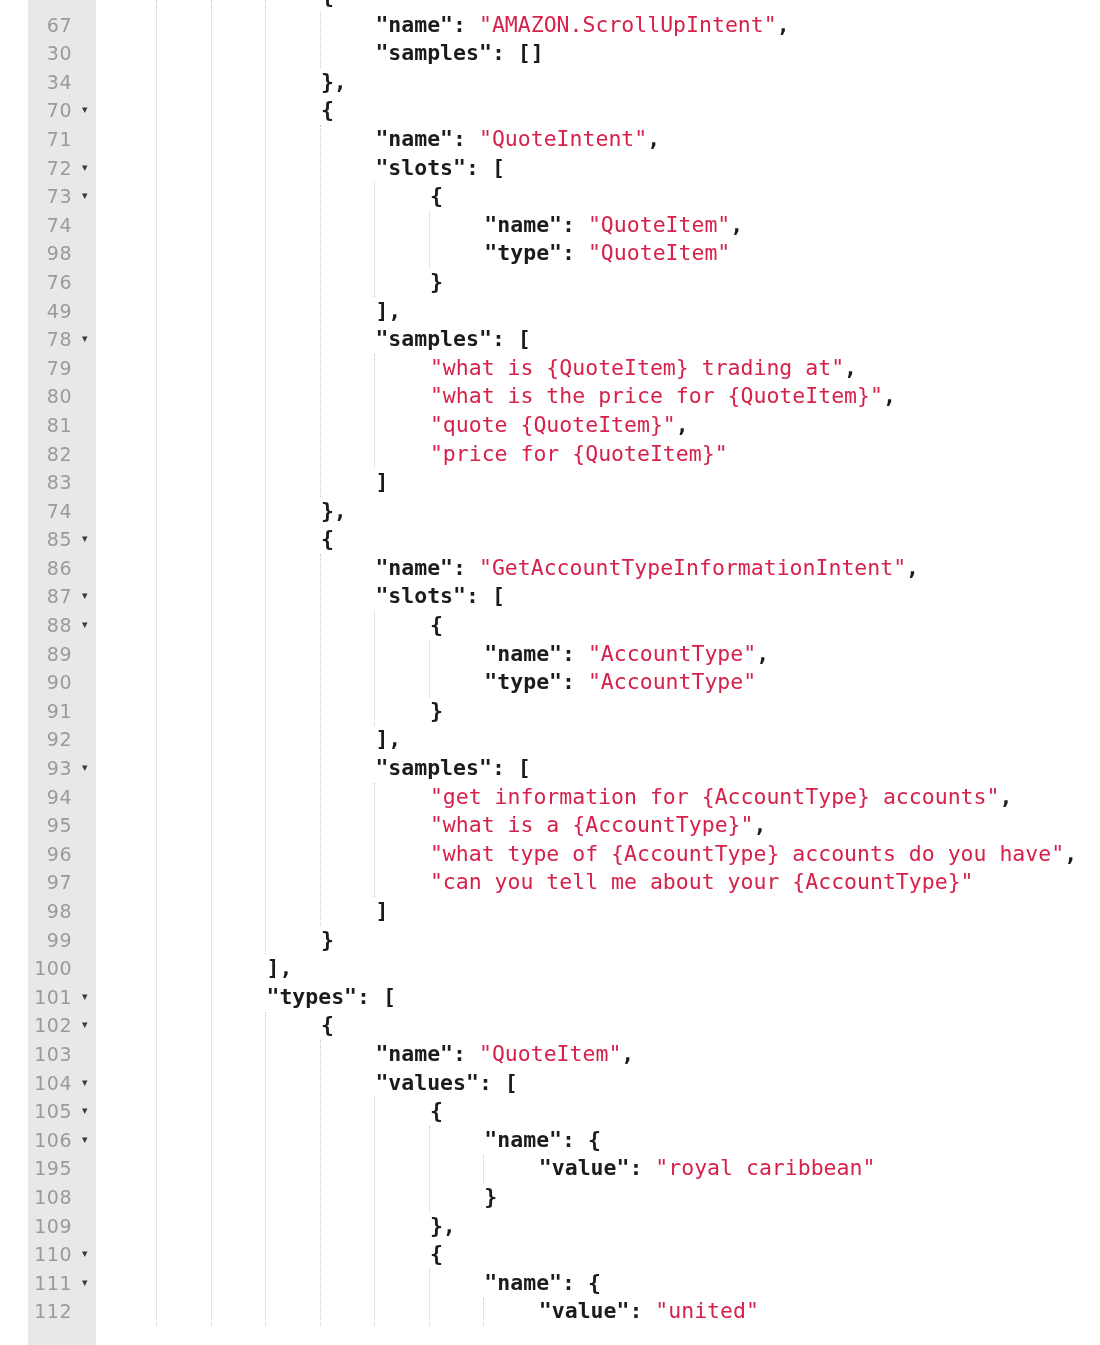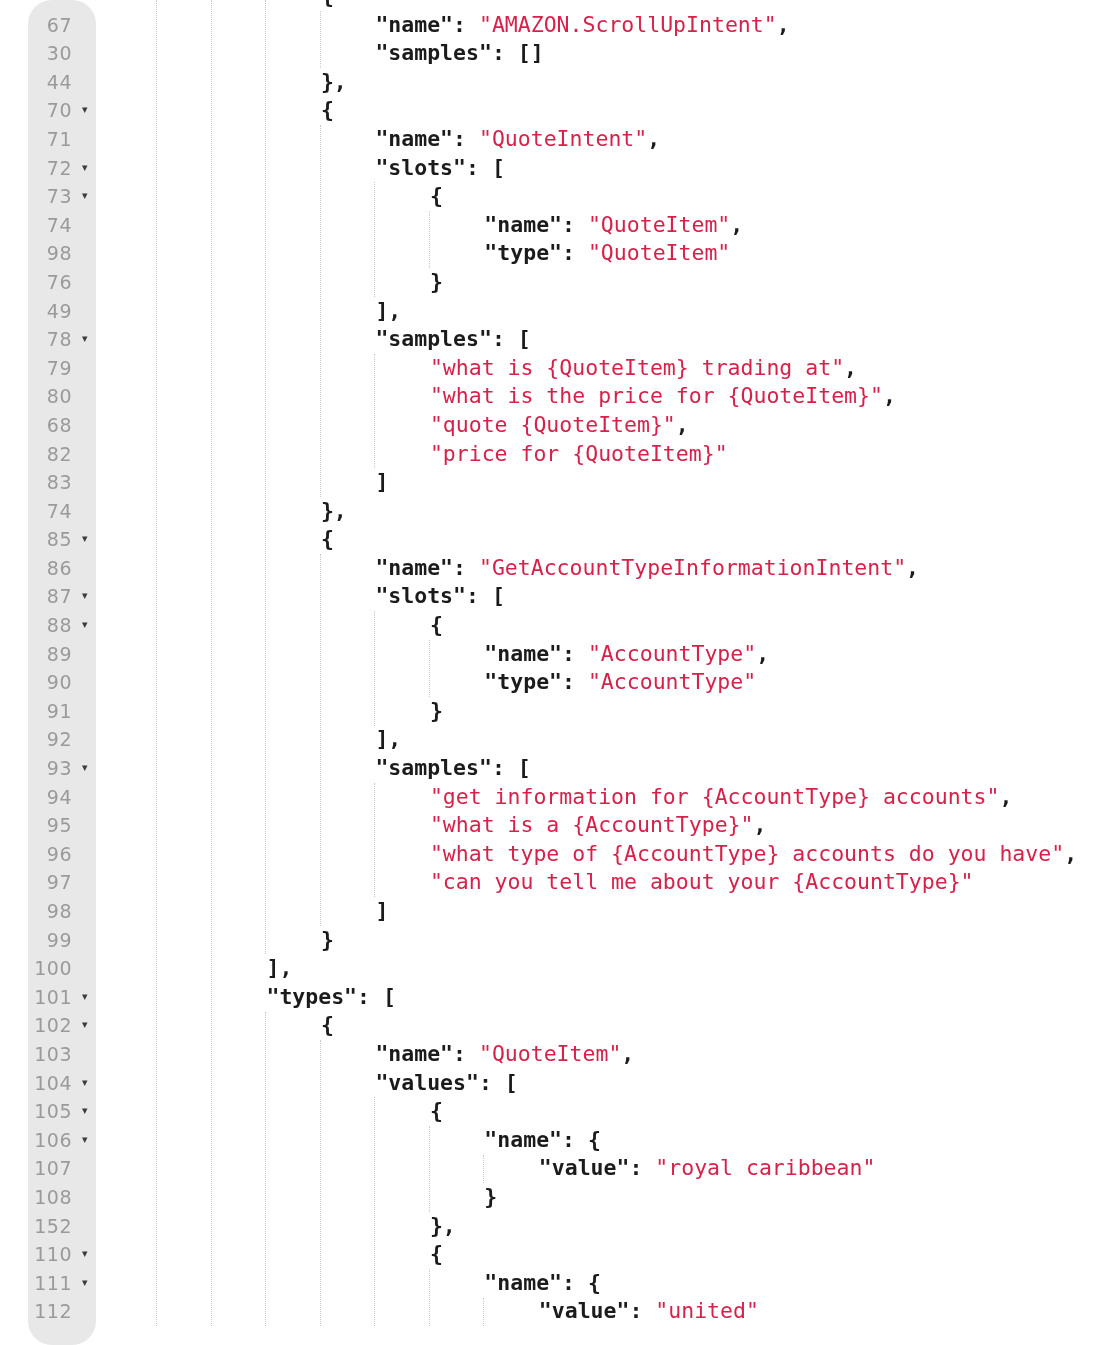--- a/index.html
+++ b/index.html
@@ -24,21 +24,20 @@
 
   
   #gutter {
     position: absolute;
     left: 28px;
     top: 0;
     width: 68px;
     height: 1345px;
     background: #e8e8e8;
     z-index: 2;
-    border-radius: 24px;
   }
   .gutter-rows {
     position: absolute;
     left: 0;
     top: -18px;
     width: 68px;
   }
   .gline {
     position: relative;
     height: 28.6px;
@@ -126,33 +125,33 @@
       <div class="guide" style="left: 428.88px; top: 1269px; height: 57.2px;"></div>
       <div class="guide" style="left: 483.36px; top: 1154.6px; height: 28.6px;"></div>
       <div class="guide" style="left: 483.36px; top: 1297.6px; height: 28.6px;"></div>
     </div>
 
   <div id="gutter">
     <div class="gutter-rows">
         <div class="gline"></div>
         <div class="gline">67</div>
         <div class="gline">30</div>
-        <div class="gline">44</div>
+        <div class="gline">34</div>
         <div class="gline">70<span class="fold">▾</span></div>
         <div class="gline">71</div>
         <div class="gline">72<span class="fold">▾</span></div>
         <div class="gline">73<span class="fold">▾</span></div>
         <div class="gline">74</div>
         <div class="gline">98</div>
         <div class="gline">76</div>
         <div class="gline">49</div>
         <div class="gline">78<span class="fold">▾</span></div>
         <div class="gline">79</div>
         <div class="gline">80</div>
-        <div class="gline">68</div>
+        <div class="gline">81</div>
         <div class="gline">82</div>
         <div class="gline">83</div>
         <div class="gline">74</div>
         <div class="gline">85<span class="fold">▾</span></div>
         <div class="gline">86</div>
         <div class="gline">87<span class="fold">▾</span></div>
         <div class="gline">88<span class="fold">▾</span></div>
         <div class="gline">89</div>
         <div class="gline">90</div>
         <div class="gline">91</div>
@@ -164,23 +163,23 @@
         <div class="gline">97</div>
         <div class="gline">98</div>
         <div class="gline">99</div>
         <div class="gline">100</div>
         <div class="gline">101<span class="fold">▾</span></div>
         <div class="gline">102<span class="fold">▾</span></div>
         <div class="gline">103</div>
         <div class="gline">104<span class="fold">▾</span></div>
         <div class="gline">105<span class="fold">▾</span></div>
         <div class="gline">106<span class="fold">▾</span></div>
-        <div class="gline">107</div>
+        <div class="gline">195</div>
         <div class="gline">108</div>
-        <div class="gline">152</div>
+        <div class="gline">109</div>
         <div class="gline">110<span class="fold">▾</span></div>
         <div class="gline">111<span class="fold">▾</span></div>
         <div class="gline">112</div>
       </div>
   </div>
 
   <div id="code">
       <div class="cline"><span class="ind" style="width: 320.92px;"></span><span class="brk">{</span></div>
       <div class="cline"><span class="ind" style="width: 375.4px;"></span><span class="key">"name"</span><span class="punc">: </span><span class="str">"AMAZON.ScrollUpIntent"</span><span class="punc">,</span></div>
       <div class="cline"><span class="ind" style="width: 375.4px;"></span><span class="key">"samples"</span><span class="punc">: </span><span class="brk">[]</span></div>

